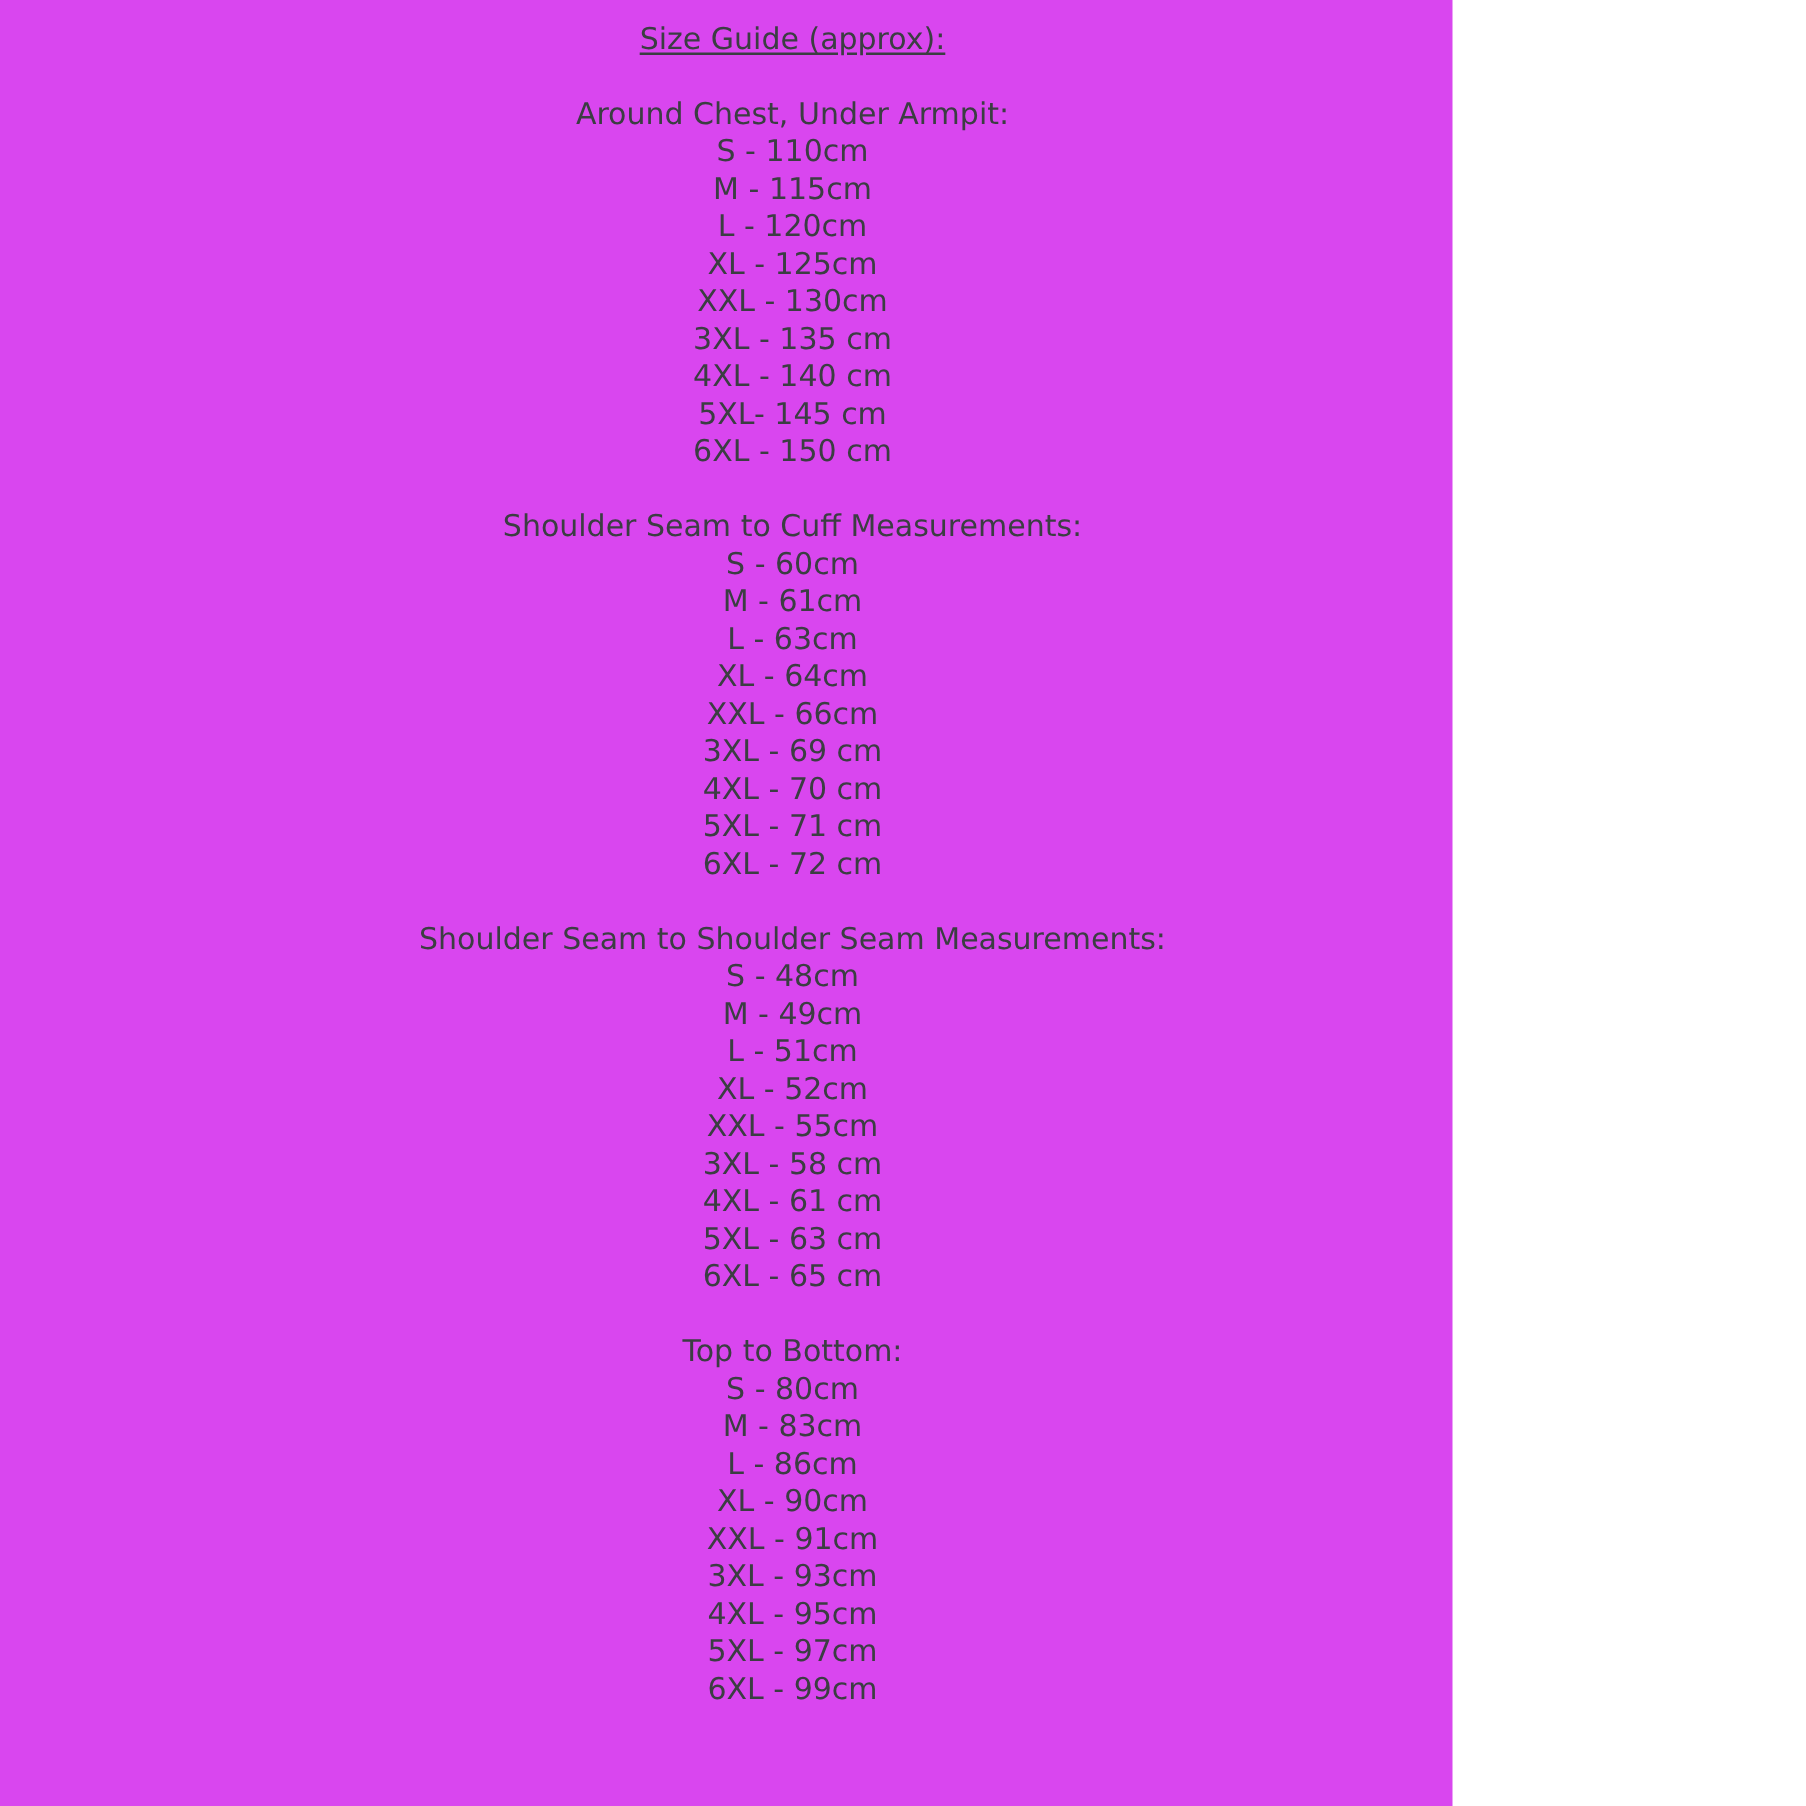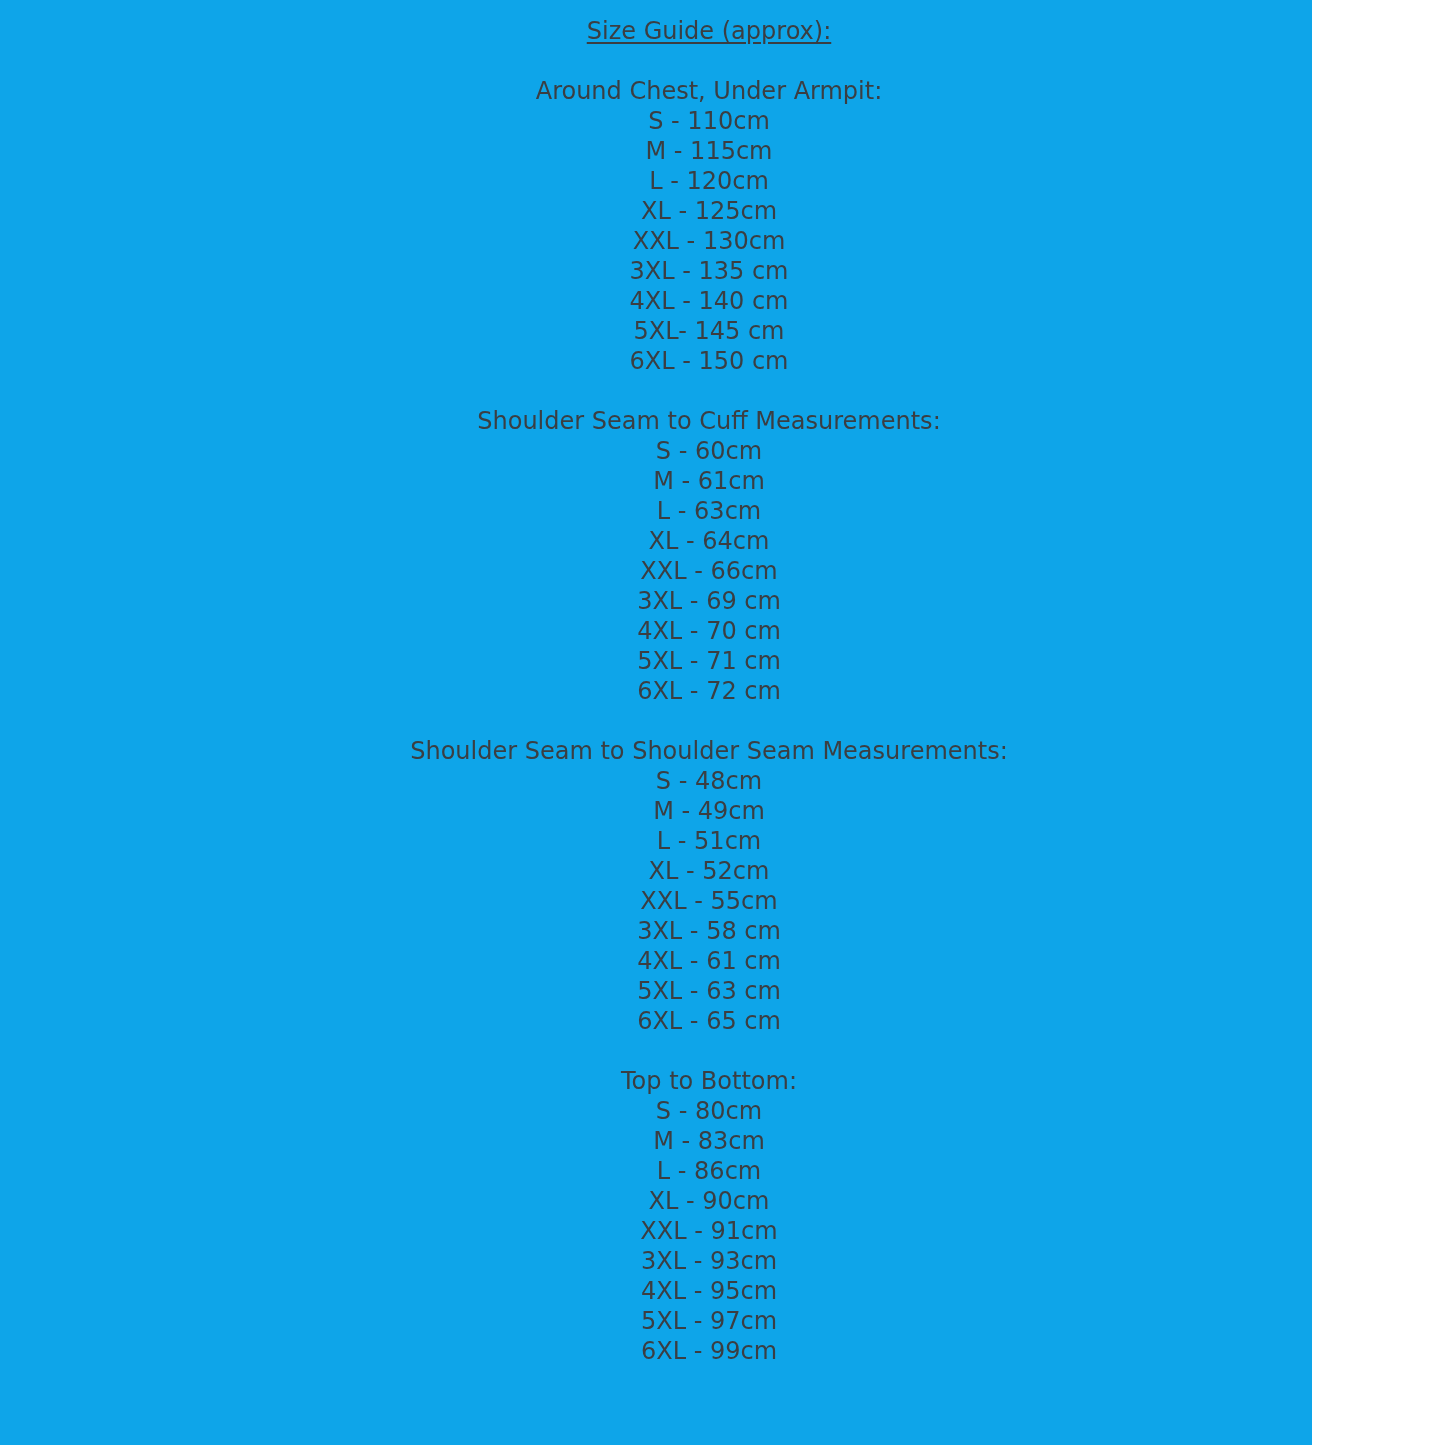--- a/index.html
+++ b/index.html
@@ -1,23 +1,23 @@
 <!DOCTYPE html>
 <html><head>
 <meta charset="utf-8">
 <style>
   html, body {
     margin: 0;
     padding: 0;
     background: #ffffff;
   }
   .page {
-    width: 1312px;
+    width: 1162px;
     height: 1445px;
-    background: #0ea5e9;
+    background: #d946ef;
     overflow: hidden;
     position: relative;
   }
   .doc {
     position: relative;
     left: 53px;            
     width: 100%;
     padding-top: 16px;
     text-align: center;
     font-family: "DejaVu Sans", "Liberation Sans", sans-serif;

